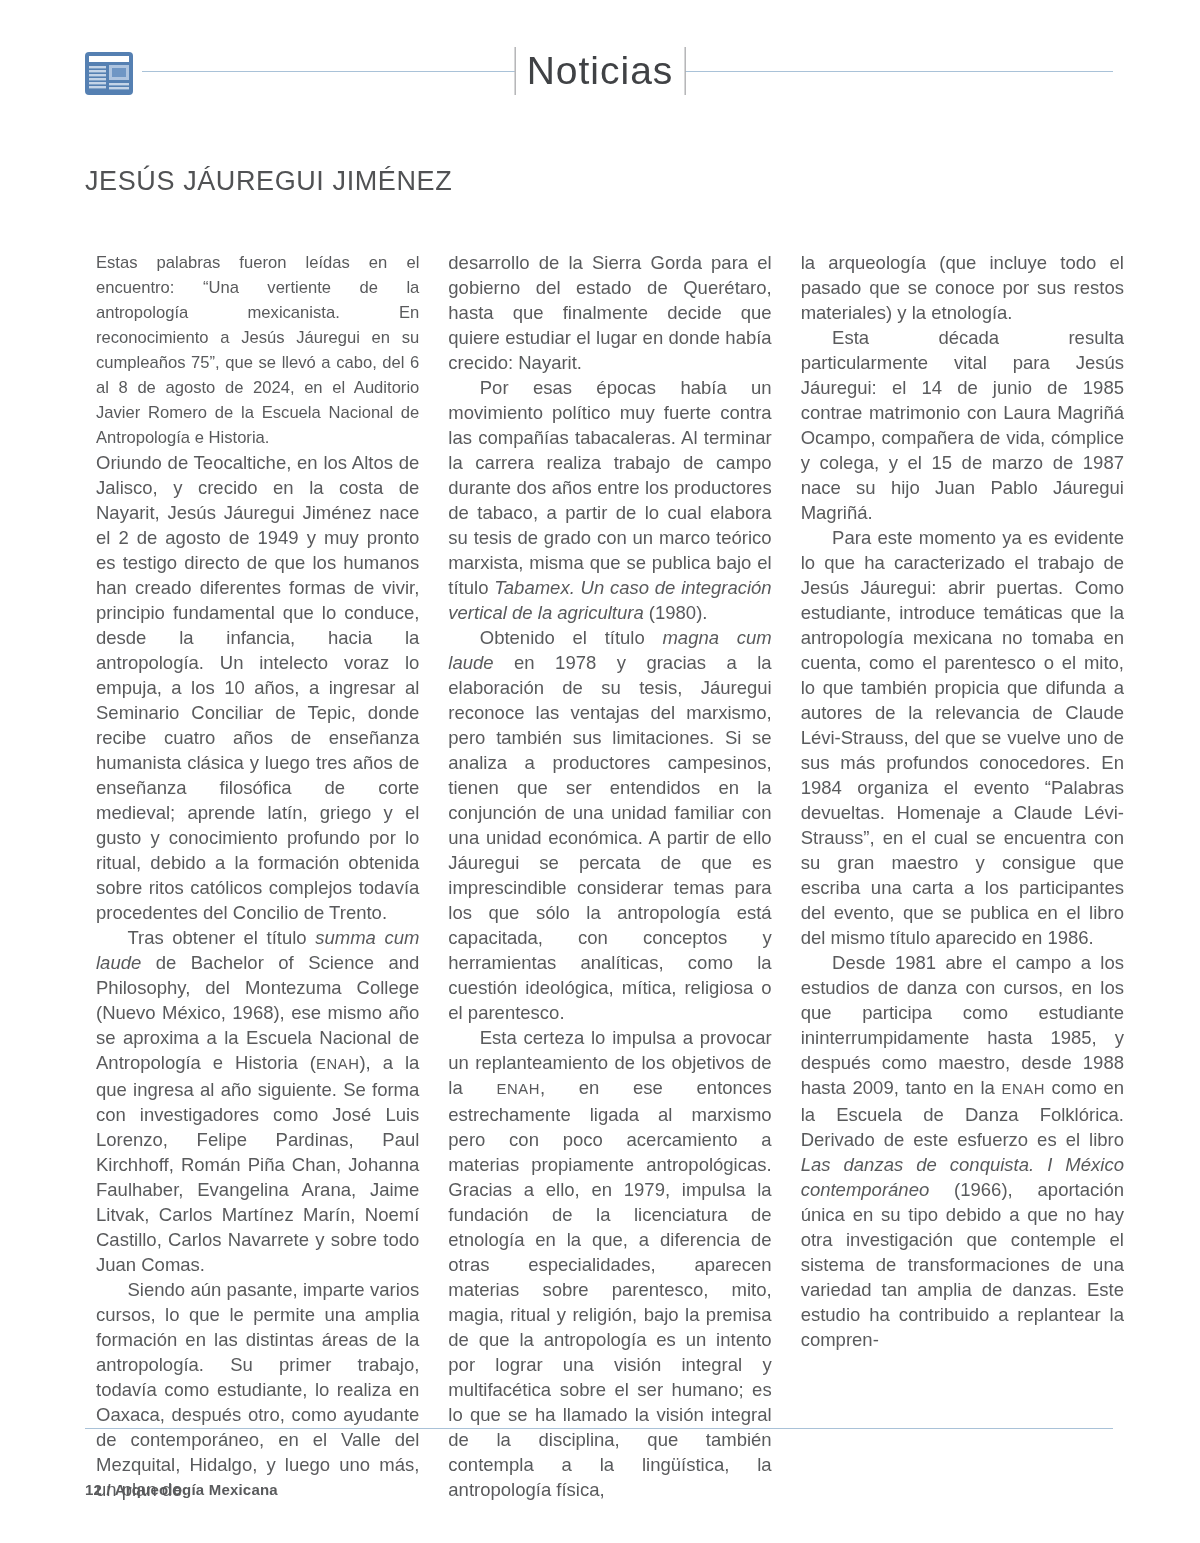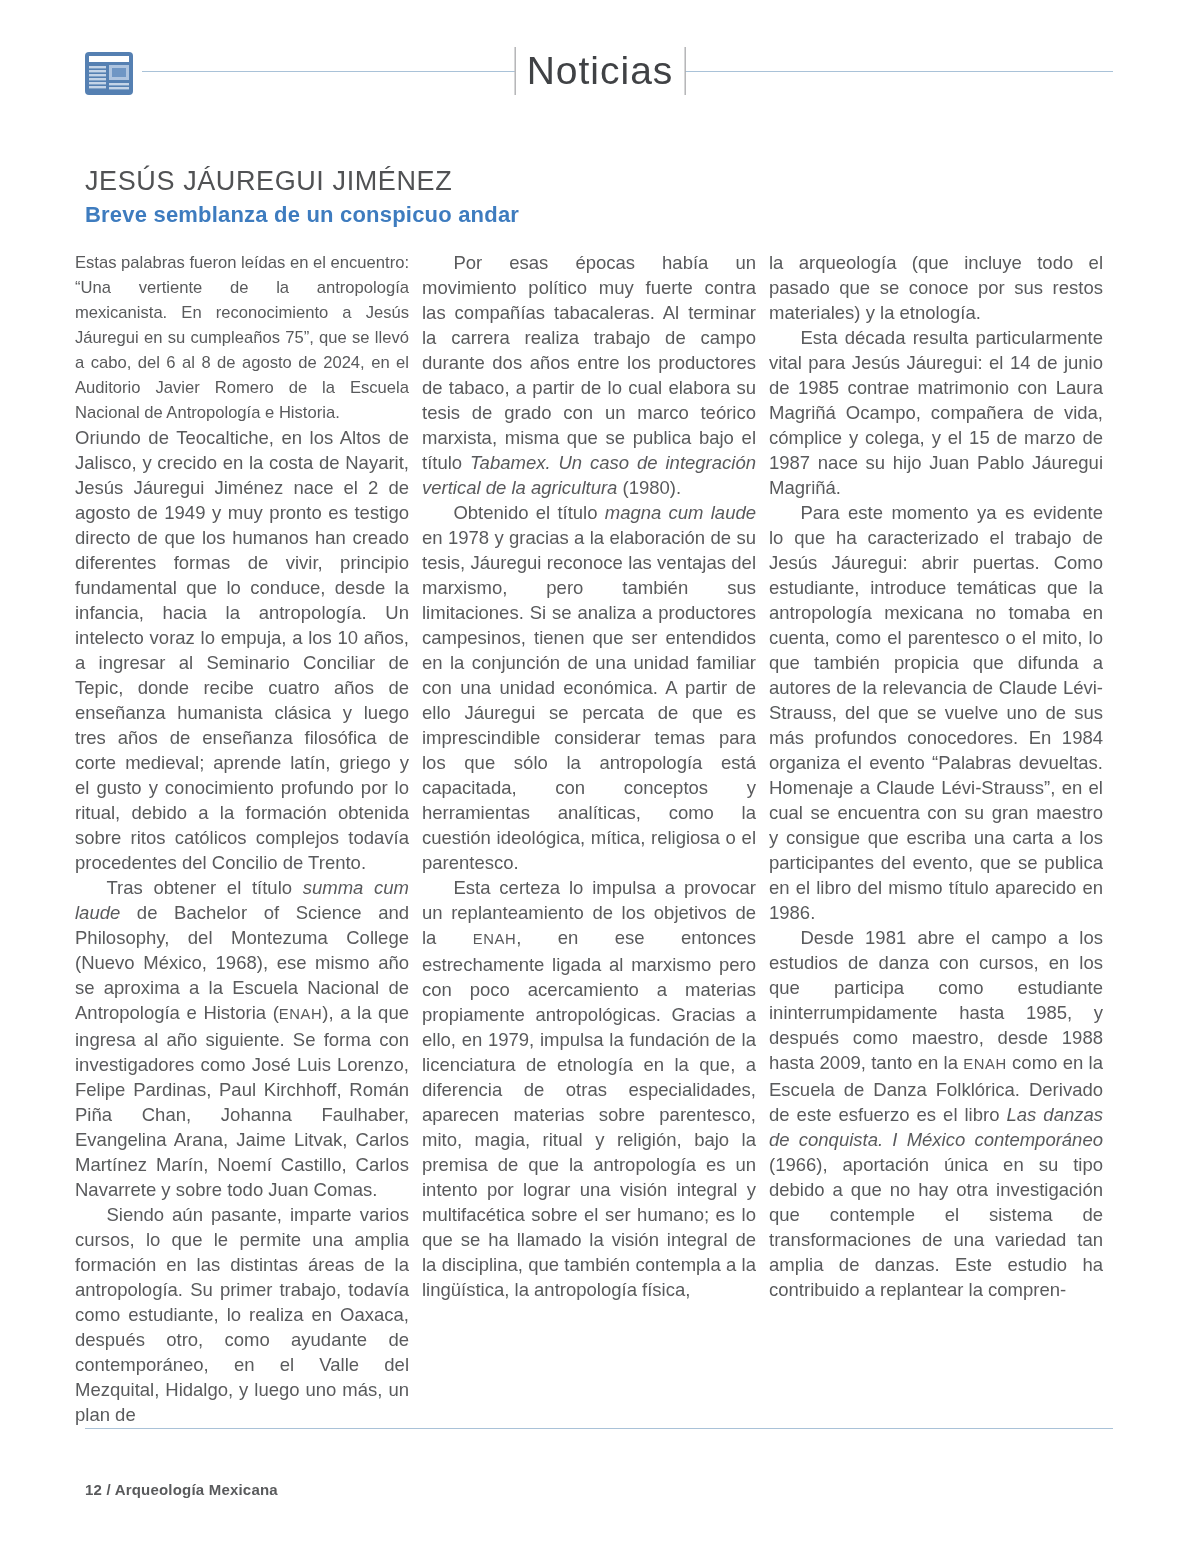--- a/index.html
+++ b/index.html
@@ -33,22 +33,22 @@
     color:#515254;
   }
   .article-subtitle {
     position:absolute; top:202px; left:85px; margin:0;
     font-size:22px; font-weight:700; letter-spacing:0.2px;
     color:#3e7cbf;
   }
 
   
   .columns {
-    position:absolute; top:250px; left:75px; width:1028px;
-    display:flex; gap:13px;
+    position:absolute; top:250px; left:96px; width:1028px;
+    display:flex; gap:29px;
   }
   .col { flex:1 1 0; min-width:0; }
   .col p {
     margin:0;
     font-size:18.5px; line-height:25px;
     color:#595a5c;
     text-align:justify;
     hyphens:auto; -webkit-hyphens:auto;
   }
   .col p.lead { font-size:16.6px; line-height:25px; }
@@ -89,30 +89,30 @@
       <g fill="#c4d4e7">
         <rect x="24" y="31" width="20" height="2.4"></rect>
         <rect x="24" y="35" width="20" height="2.4"></rect>
       </g>
     </svg>
   </span>
   <div class="header-rule"></div>
   <div class="section-label">Noticias</div>
 
   <h1 class="article-title">JESÚS JÁUREGUI JIMÉNEZ</h1>
-  <h2 class="article-subtitle">Breve semblanza de un conspicuo andar</h2>
 
   <div class="columns">
     <div class="col">
         <p class="lead">Estas palabras fueron leídas en el encuentro: “Una vertiente de la antropología mexicanista. En reconocimiento a Jesús Jáuregui en su cumpleaños 75”, que se llevó a cabo, del 6 al 8 de agosto de 2024, en el Auditorio Javier Romero de la Escuela Nacional de Antropología e Historia.</p>
         <p class="gap-before">Oriundo de Teocaltiche, en los Altos de Jalisco, y crecido en la costa de Nayarit, Jesús Jáuregui Jiménez nace el 2 de agosto de 1949 y muy pronto es testigo directo de que los humanos han creado diferentes formas de vivir, principio fundamental que lo conduce, desde la infancia, hacia la antropología. Un intelecto voraz lo empuja, a los 10 años, a ingresar al Seminario Conciliar de Tepic, donde recibe cuatro años de enseñanza humanista clásica y luego tres años de enseñanza filosófica de corte medieval; aprende latín, griego y el gusto y conocimiento profundo por lo ritual, debido a la formación obtenida sobre ritos católicos complejos todavía procedentes del Concilio de Trento.</p>
         <p class="indent">Tras obtener el título <span class="i">summa cum laude</span> de Bachelor of Science and Philosophy, del Montezuma College (Nuevo México, 1968), ese mismo año se aproxima a la Escuela Nacional de Antropología e Historia (<span class="sc">ENAH</span>), a la que ingresa al año siguiente. Se forma con investigadores como José Luis Lorenzo, Felipe Pardinas, Paul Kirchhoff, Román Piña Chan, Johanna Faulhaber, Evangelina Arana, Jaime Litvak, Carlos Martínez Marín, Noemí Castillo, Carlos Navarrete y sobre todo Juan Comas.</p>
         <p class="indent">Siendo aún pasante, imparte varios cursos, lo que le permite una amplia formación en las distintas áreas de la antropología. Su primer trabajo, todavía como estudiante, lo realiza en Oaxaca, después otro, como ayudante de contemporáneo, en el Valle del Mezquital, Hidalgo, y luego uno más, un plan de</p>
       </div>
     <div class="col">
+        <p class="">desarrollo de la Sierra Gorda para el gobierno del estado de Querétaro, hasta que finalmente decide que quiere estudiar el lugar en donde había crecido: Nayarit.</p>
         <p class="indent">Por esas épocas había un movimiento político muy fuerte contra las compañías tabacaleras. Al terminar la carrera realiza trabajo de campo durante dos años entre los productores de tabaco, a partir de lo cual elabora su tesis de grado con un marco teórico marxista, misma que se publica bajo el título <span class="i">Tabamex. Un caso de integración vertical de la agricultura</span> (1980).</p>
         <p class="indent">Obtenido el título <span class="i">magna cum laude</span> en 1978 y gracias a la elaboración de su tesis, Jáuregui reconoce las ventajas del marxismo, pero también sus limitaciones. Si se analiza a productores campesinos, tienen que ser entendidos en la conjunción de una unidad familiar con una unidad económica. A partir de ello Jáuregui se percata de que es imprescindible considerar temas para los que sólo la antropología está capacitada, con conceptos y herramientas analíticas, como la cuestión ideológica, mítica, religiosa o el parentesco.</p>
         <p class="indent">Esta certeza lo impulsa a provocar un replanteamiento de los objetivos de la <span class="sc">ENAH</span>, en ese entonces estrechamente ligada al marxismo pero con poco acercamiento a materias propiamente antropológicas. Gracias a ello, en 1979, impulsa la fundación de la licenciatura de etnología en la que, a diferencia de otras especialidades, aparecen materias sobre parentesco, mito, magia, ritual y religión, bajo la premisa de que la antropología es un intento por lograr una visión integral y multifacética sobre el ser humano; es lo que se ha llamado la visión integral de la disciplina, que también contempla a la lingüística, la antropología física,</p>
       </div>
     <div class="col">
         <p class="">la arqueología (que incluye todo el pasado que se conoce por sus restos materiales) y la etnología.</p>
         <p class="indent">Esta década resulta particularmente vital para Jesús Jáuregui: el 14 de junio de 1985 contrae matrimonio con Laura Magriñá Ocampo, compañera de vida, cómplice y colega, y el 15 de marzo de 1987 nace su hijo Juan Pablo Jáuregui Magriñá.</p>
         <p class="indent">Para este momento ya es evidente lo que ha caracterizado el trabajo de Jesús Jáuregui: abrir puertas. Como estudiante, introduce temáticas que la antropología mexicana no tomaba en cuenta, como el parentesco o el mito, lo que también propicia que difunda a autores de la relevancia de Claude Lévi-Strauss, del que se vuelve uno de sus más profundos conocedores. En 1984 organiza el evento “Palabras devueltas. Homenaje a Claude Lévi-Strauss”, en el cual se encuentra con su gran maestro y consigue que escriba una carta a los participantes del evento, que se publica en el libro del mismo título aparecido en 1986.</p>
         <p class="indent">Desde 1981 abre el campo a los estudios de danza con cursos, en los que participa como estudiante ininterrumpidamente hasta 1985, y después como maestro, desde 1988 hasta 2009, tanto en la <span class="sc">ENAH</span> como en la Escuela de Danza Folklórica. Derivado de este esfuerzo es el libro <span class="i">Las danzas de conquista. I México contemporáneo</span> (1966), aportación única en su tipo debido a que no hay otra investigación que contemple el sistema de transformaciones de una variedad tan amplia de danzas. Este estudio ha contribuido a replantear la compren-</p>
       </div>

